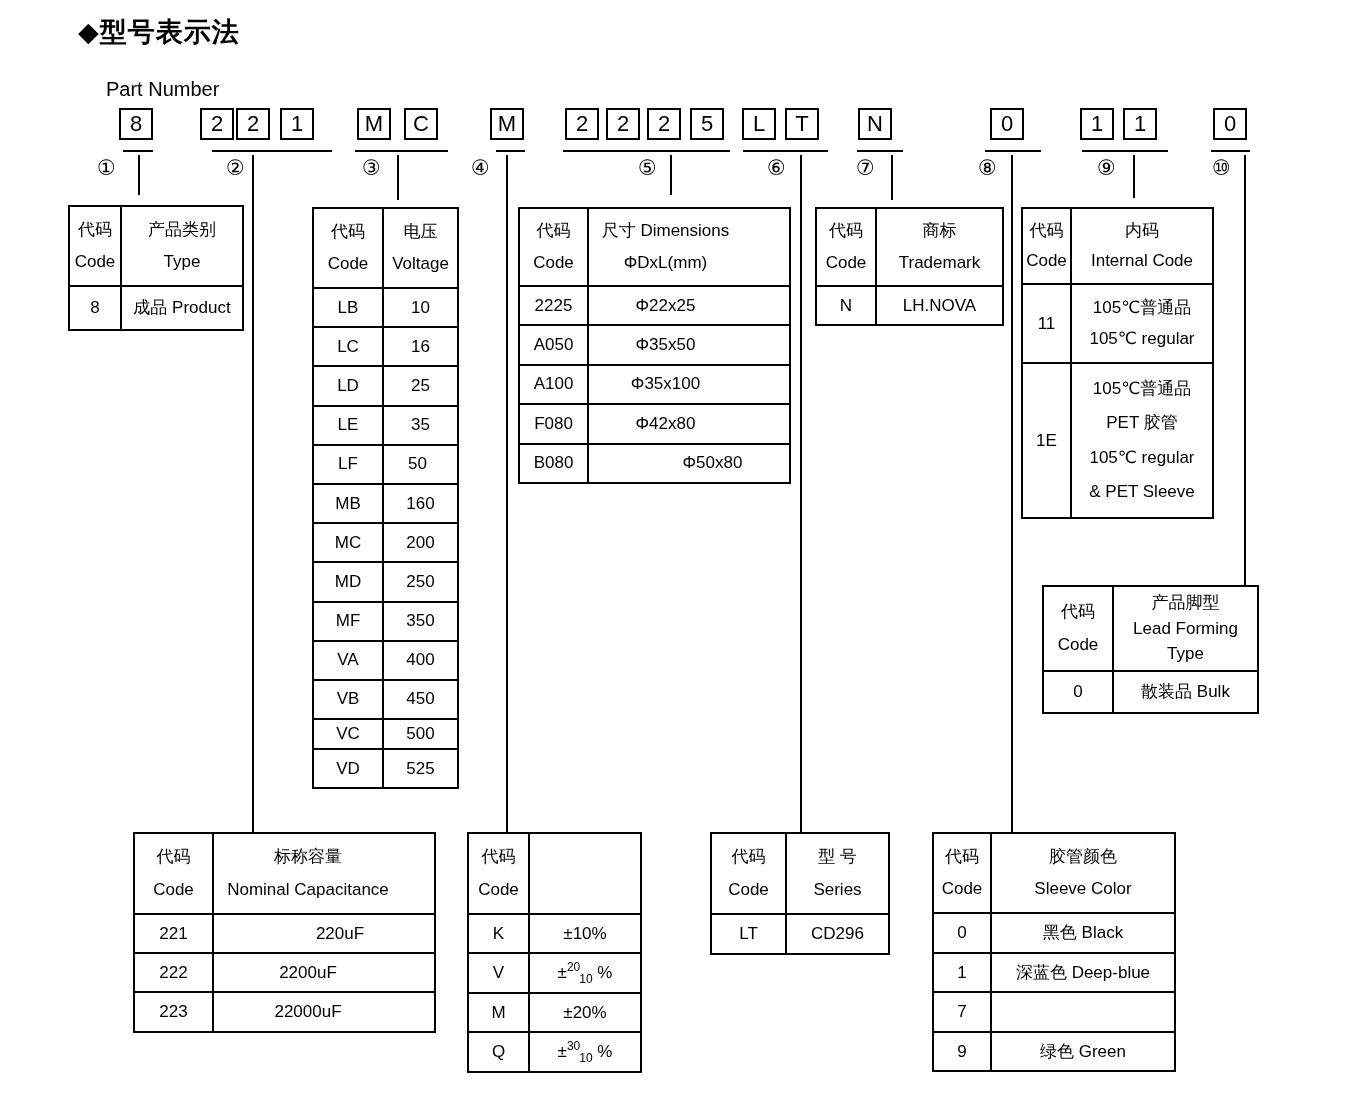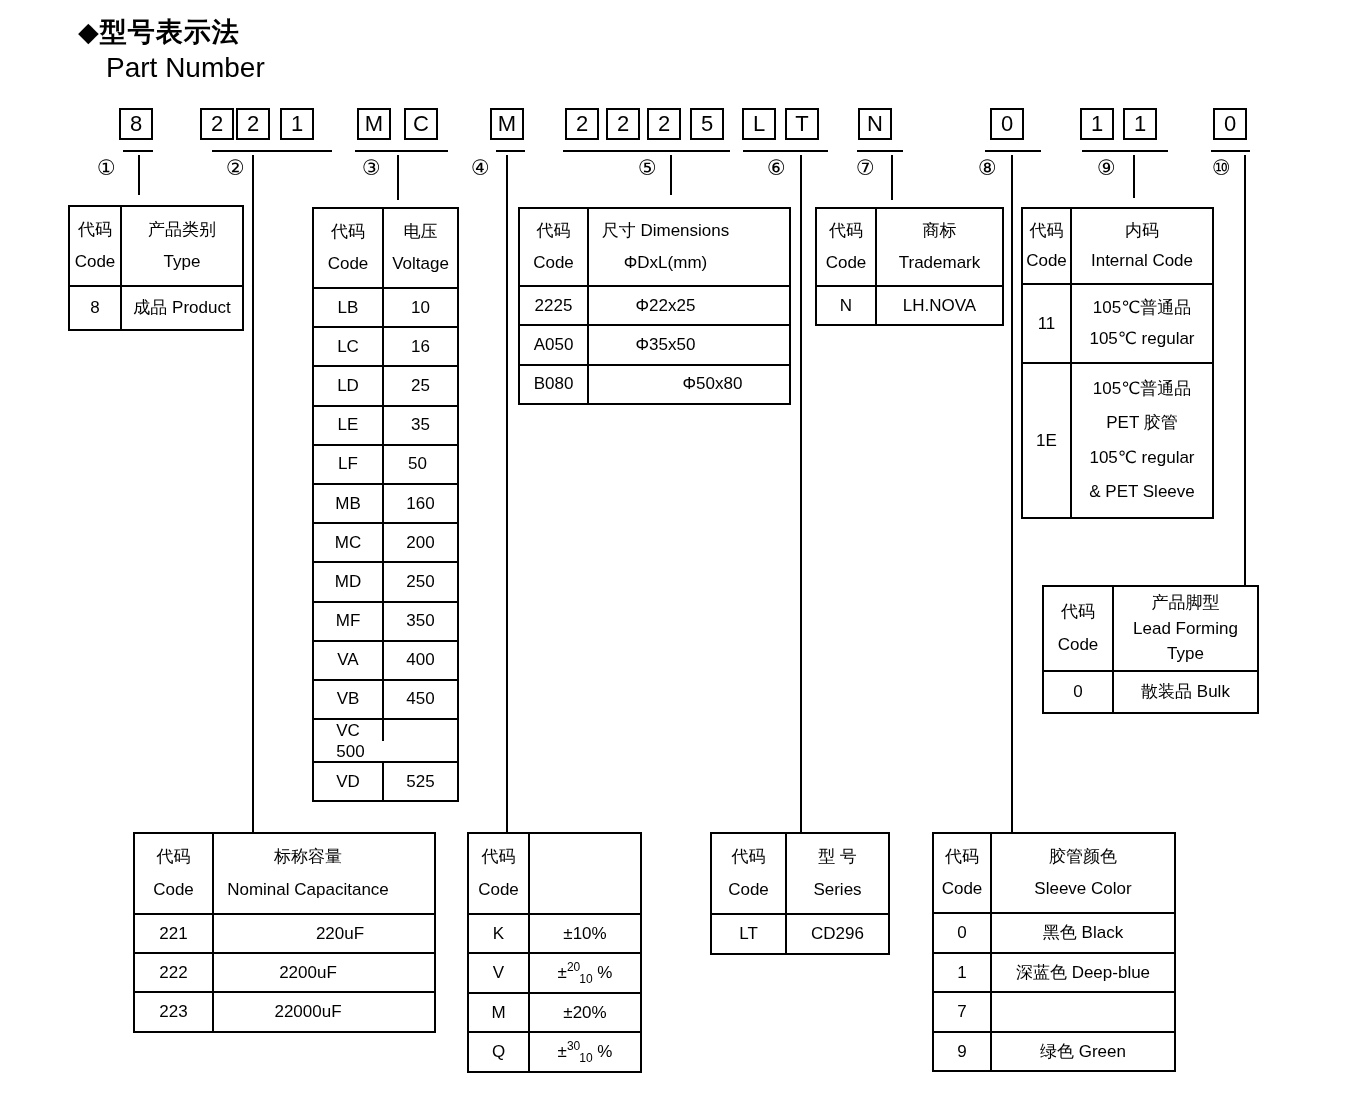--- a/index.html
+++ b/index.html
@@ -4,21 +4,21 @@
 <style>
   html,body{margin:0;padding:0;background:#fff;}
   #canvas{
     position:relative;width:1350px;height:1099px;background:#ffffff;
     font-family:"Liberation Sans","DejaVu Sans",sans-serif;color:#000;
     overflow:hidden;
   }
   .abs{position:absolute;}
   
   .title-zh{font-size:27px;font-weight:bold;letter-spacing:1px;}
-  .title-en{font-size:28px;}
+  .title-en{font-size:20px;margin-top:26px;}
   
   .pn-box{
     position:absolute;width:34px;height:32px;border:2px solid #000;
     box-sizing:border-box;display:flex;align-items:center;justify-content:center;
     font-size:22px;background:#fff;
   }
   
   .hline{position:absolute;height:2px;background:#000;}
   .vline{position:absolute;width:2px;background:#000;}
   
@@ -164,21 +164,21 @@
         <div class="tcell" style="width: 73px;">350</div>
       </div>
       <div class="trow" style="height: 39.2px;">
         <div class="tcell first" style="width: 70px;">VA</div>
         <div class="tcell" style="width: 73px;">400</div>
       </div>
       <div class="trow" style="height: 39.2px;">
         <div class="tcell first" style="width: 70px;">VB</div>
         <div class="tcell" style="width: 73px;">450</div>
       </div>
-      <div class="trow" style="height: 43px; flex-direction: column;">
+      <div class="trow" style="height: 30px;">
         <div class="tcell first" style="width: 70px;">VC</div>
         <div class="tcell" style="width: 73px;">500</div>
       </div>
       <div class="trow" style="height: 39.2px;">
         <div class="tcell first" style="width: 70px;">VD</div>
         <div class="tcell" style="width: 73px;">525</div>
       </div>
     </div>
   <div class="tbl" id="tbl-dimensions" style="left: 518px; top: 207px;">
       <div class="trow" style="height: 76px;">
@@ -191,20 +191,28 @@
           <div>ΦDxL(mm)</div>
         </div>
       </div>
       <div class="trow" style="height: 39.4px;">
         <div class="tcell first" style="width: 69px;">2225</div>
         <div class="tcell" style="width: 153px;">Φ22x25</div>
       </div>
       <div class="trow" style="height: 39.4px;">
         <div class="tcell first" style="width: 69px;">A050</div>
         <div class="tcell" style="width: 153px;">Φ35x50</div>
+      </div>
+      <div class="trow" style="height: 39.4px;">
+        <div class="tcell first" style="width: 69px;">A100</div>
+        <div class="tcell" style="width: 153px;">Φ35x100</div>
+      </div>
+      <div class="trow" style="height: 39.4px;">
+        <div class="tcell first" style="width: 69px;">F080</div>
+        <div class="tcell" style="width: 153px;">Φ42x80</div>
       </div>
       <div class="trow" style="height: 39.4px; gap: 47px;">
         <div class="tcell first" style="width: 69px;">B080</div>
         <div class="tcell" style="width: 153px;">Φ50x80</div>
       </div>
     </div>
   <div class="tbl" id="tbl-trademark" style="left: 815px; top: 207px;">
       <div class="trow" style="height: 76px;">
         <div class="tcell first" style="width: 60px;">
           <div>代码</div>

